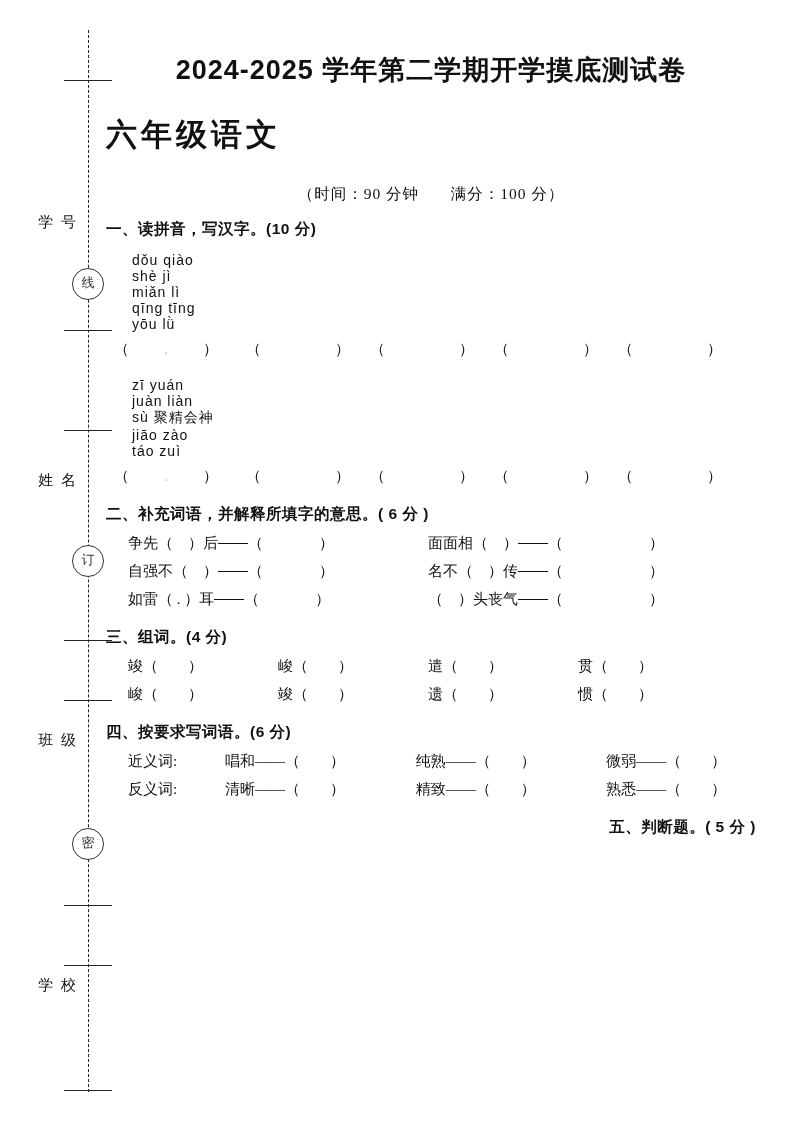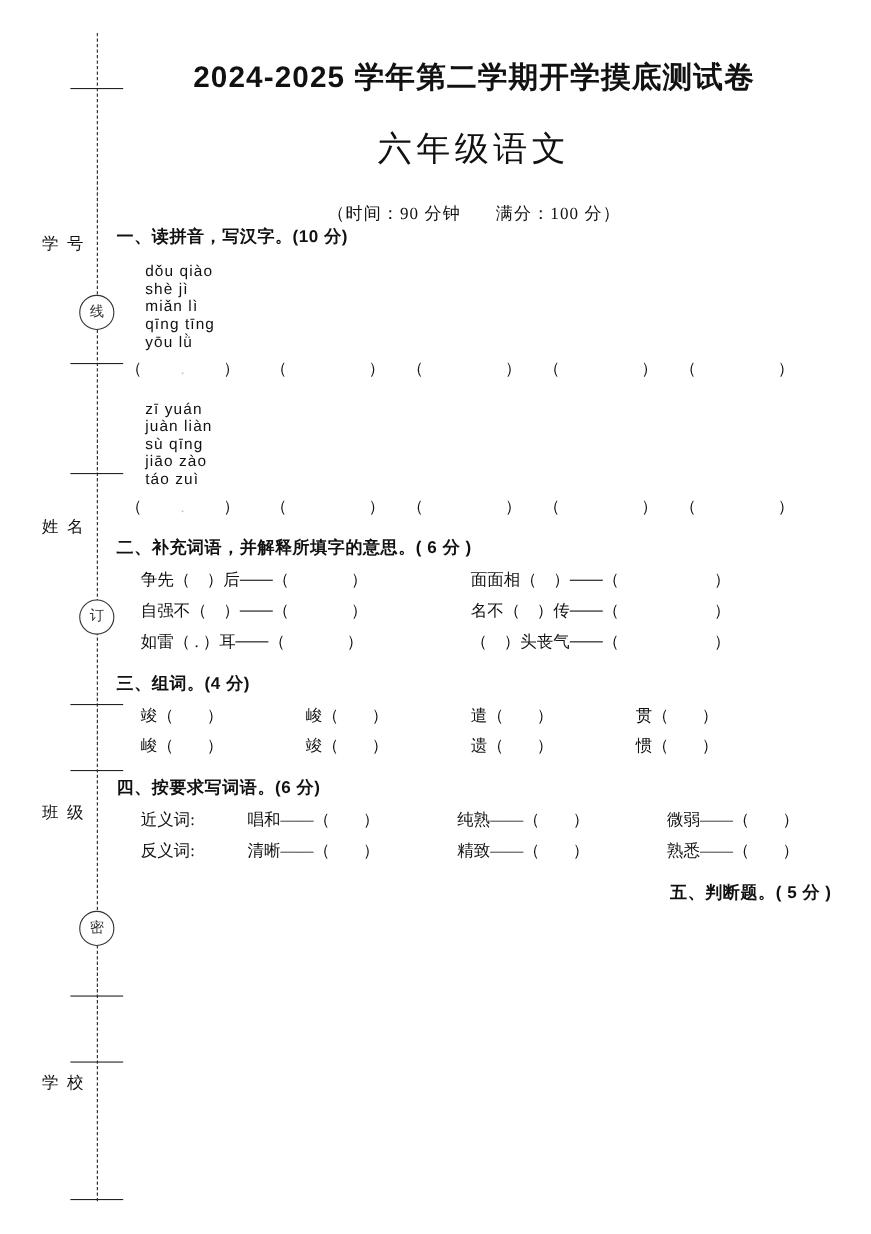--- a/index.html
+++ b/index.html
@@ -81,35 +81,35 @@
   h1.title {
     margin: 52px 0 0 0;
     text-align: center;
     font-size: 27px;
     font-weight: bold;
     letter-spacing: 1px;
     font-family: "Liberation Sans", sans-serif;
   }
   h2.subject {
     margin: 26px 0 0 0;
-    text-align: center;
     font-size: 31px;
-    font-weight: normal;
+    font-weight: bold;
     letter-spacing: 4px;
     font-family: "Liberation Sans", sans-serif;
   }
   .meta {
     margin-top: 28px;
     text-align: center;
     font-size: 15.5px;
     letter-spacing: 1px;
   }
   .meta .gap { display: inline-block; width: 22px; }
 
   .sec-title {
+    margin-top: 14px;
     font-size: 15.5px;
     font-weight: bold;
     letter-spacing: 0.5px;
     font-family: "Liberation Sans", sans-serif;
   }
 
   .pinyin-row {
     display: flex;
     margin-top: 12px;
     padding-left: 26px;
@@ -246,21 +246,21 @@
     <div class="bcell first">（<span class="fill">.</span>）</div>
     <div class="bcell">（<span class="fill"></span>）</div>
     <div class="bcell">（<span class="fill"></span>）</div>
     <div class="bcell">（<span class="fill"></span>）</div>
     <div class="bcell">（<span class="fill"></span>）</div>
   </div>
 
   <div class="pinyin-row" style="margin-top:18px;">
     <div class="cell first">zī  yuán</div>
     <div class="cell">juàn  liàn</div>
-    <div class="cell">sù  qīng</div>
+    <div class="cell">sù  聚精会神</div>
     <div class="cell">jiāo  zào</div>
     <div class="cell">táo  zuì</div>
   </div>
   <div class="brack-row">
     <div class="bcell first">（<span class="fill">.</span>）</div>
     <div class="bcell">（<span class="fill"></span>）</div>
     <div class="bcell">（<span class="fill"></span>）</div>
     <div class="bcell">（<span class="fill"></span>）</div>
     <div class="bcell">（<span class="fill"></span>）</div>
   </div>

